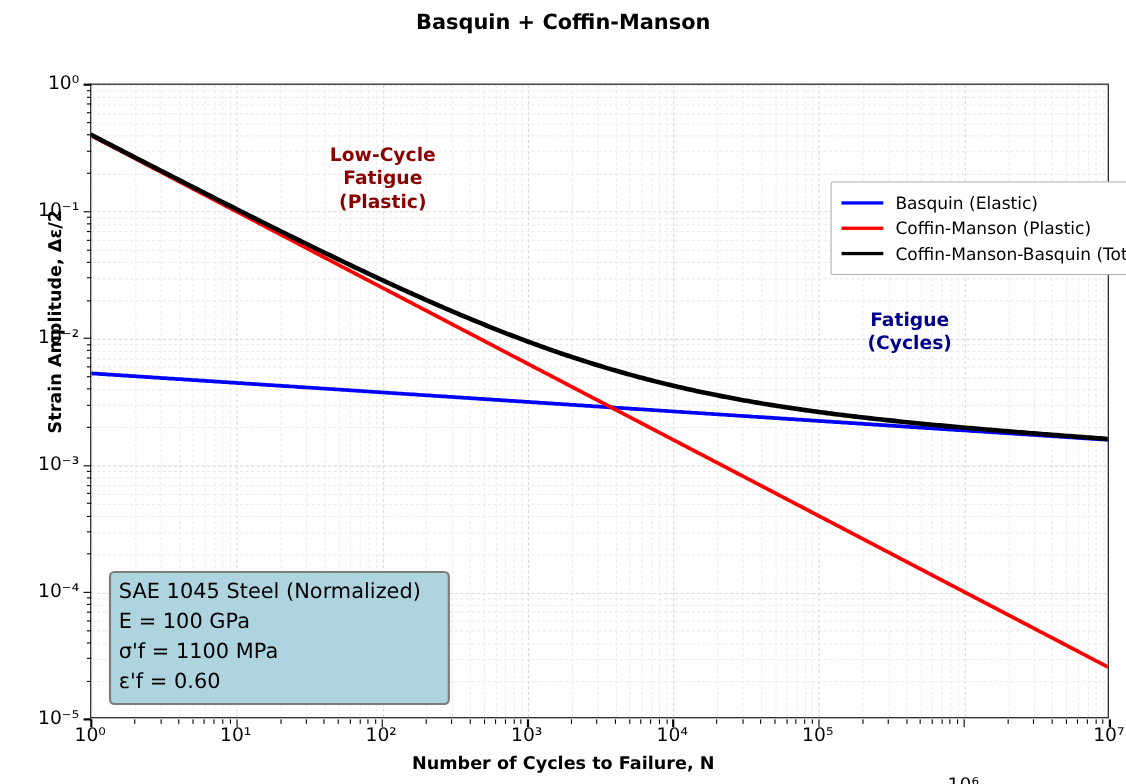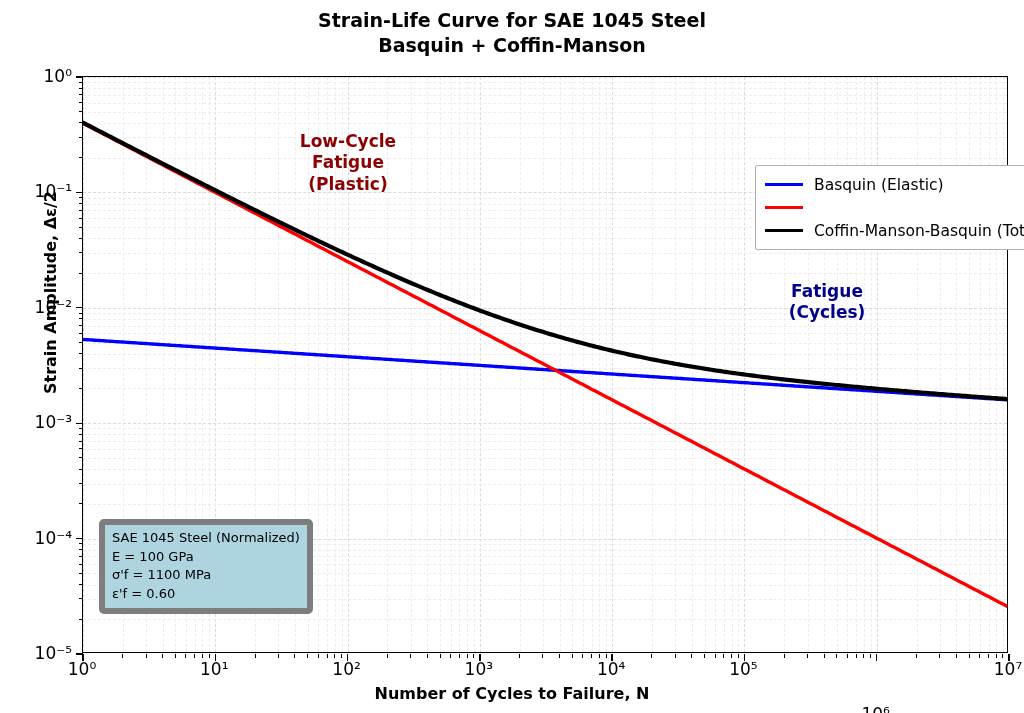--- a/index.html
+++ b/index.html
@@ -52,30 +52,29 @@
   .legtxt{font-size:15.5px;color:#000;white-space:nowrap;}
 
   
   .annot{position:absolute;text-align:center;font-size:17px;font-weight:bold;
          line-height:1.26;white-space:nowrap;}
   #annot-lcf{left:268px;top:131px;width:160px;color:#8b0000;}
   #annot-hcf{left:737px;top:281px;width:180px;color:#00008b;}
 
   
   #infobox{position:absolute;left:99px;top:519px;
-           background:#aed4e0;border:6px solid #8b5cf6;border-radius:5px;
-           padding:4px 7px 5px 7px;box-sizing:border-box;
-           font-size:13px;color:#000;line-height:1.43;}
+           background:#aed4e0;border:2px solid #8b5cf6;border-radius:5px;
+           padding:4px 24px 5px 7px;box-sizing:border-box;
+           font-size:19px;color:#000;line-height:1.43;}
   #infobox div{white-space:nowrap;}
 </style>
 </head>
 <body>
 
 <div id="title">
-  <span>Strain-Life Curve for SAE 1045 Steel</span>
   <span class="l2">Basquin + Coffin-Manson</span>
 </div>
 
 <div id="plot">
   <div id="gridlayer">
       <div class="gl v" style="left: 0px;"></div>
       <div class="gl minor v" style="left: 39.822px;"></div>
       <div class="gl minor v" style="left: 63.1163px;"></div>
       <div class="gl minor v" style="left: 79.6439px;"></div>
       <div class="gl minor v" style="left: 92.4637px;"></div>
@@ -189,20 +188,21 @@
     <polyline id="curve-total" fill="none" stroke="#000000" stroke-width="4.2" stroke-linejoin="round" stroke-linecap="round" points="0.00,45.79 2.32,46.99 4.63,48.18 6.95,49.38 9.26,50.58 11.58,51.77 13.89,52.97 16.20,54.17 18.52,55.36 20.84,56.56 23.15,57.75 25.46,58.95 27.78,60.14 30.10,61.33 32.41,62.53 34.73,63.72 37.04,64.91 39.35,66.11 41.67,67.30 43.99,68.49 46.30,69.68 48.62,70.87 50.93,72.06 53.25,73.25 55.56,74.44 57.88,75.63 60.19,76.82 62.50,78.00 64.82,79.19 67.13,80.38 69.45,81.56 71.77,82.75 74.08,83.93 76.40,85.12 78.71,86.30 81.03,87.49 83.34,88.67 85.66,89.85 87.97,91.03 90.28,92.21 92.60,93.40 94.92,94.57 97.23,95.75 99.55,96.93 101.86,98.11 104.17,99.29 106.49,100.46 108.81,101.64 111.12,102.81 113.44,103.99 115.75,105.16 118.06,106.33 120.38,107.51 122.70,108.68 125.01,109.85 127.33,111.02 129.64,112.18 131.96,113.35 134.27,114.52 136.58,115.68 138.90,116.85 141.22,118.01 143.53,119.17 145.84,120.34 148.16,121.50 150.47,122.66 152.79,123.81 155.11,124.97 157.42,126.13 159.74,127.28 162.05,128.44 164.36,129.59 166.68,130.74 169.00,131.89 171.31,133.04 173.63,134.19 175.94,135.34 178.25,136.48 180.57,137.63 182.89,138.77 185.20,139.91 187.51,141.05 189.83,142.19 192.14,143.33 194.46,144.46 196.78,145.60 199.09,146.73 201.41,147.86 203.72,148.99 206.03,150.12 208.35,151.25 210.67,152.37 212.98,153.49 215.29,154.61 217.61,155.73 219.93,156.85 222.24,157.97 224.56,159.08 226.87,160.19 229.19,161.30 231.50,162.41 233.81,163.52 236.13,164.62 238.44,165.72 240.76,166.82 243.08,167.92 245.39,169.02 247.71,170.11 250.02,171.20 252.34,172.29 254.65,173.38 256.96,174.46 259.28,175.54 261.60,176.62 263.91,177.70 266.23,178.77 268.54,179.85 270.85,180.92 273.17,181.98 275.49,183.05 277.80,184.11 280.12,185.17 282.43,186.22 284.75,187.28 287.06,188.33 289.38,189.37 291.69,190.42 294.00,191.46 296.32,192.50 298.63,193.53 300.95,194.56 303.26,195.59 305.58,196.62 307.90,197.64 310.21,198.66 312.52,199.67 314.84,200.69 317.15,201.70 319.47,202.70 321.79,203.70 324.10,204.70 326.41,205.69 328.73,206.69 331.04,207.67 333.36,208.66 335.68,209.64 337.99,210.61 340.31,211.58 342.62,212.55 344.94,213.51 347.25,214.47 349.56,215.43 351.88,216.38 354.19,217.33 356.51,218.27 358.82,219.21 361.14,220.14 363.46,221.08 365.77,222.00 368.09,222.92 370.40,223.84 372.71,224.75 375.03,225.66 377.35,226.56 379.66,227.46 381.98,228.35 384.29,229.24 386.60,230.13 388.92,231.01 391.24,231.88 393.55,232.75 395.87,233.62 398.18,234.48 400.50,235.33 402.81,236.18 405.13,237.03 407.44,237.87 409.75,238.70 412.07,239.53 414.38,240.36 416.70,241.17 419.01,241.99 421.33,242.80 423.65,243.60 425.96,244.40 428.27,245.19 430.59,245.98 432.90,246.76 435.22,247.54 437.54,248.31 439.85,249.07 442.16,249.83 444.48,250.59 446.79,251.34 449.11,252.08 451.43,252.82 453.74,253.55 456.06,254.28 458.37,255.00 460.69,255.71 463.00,256.42 465.32,257.13 467.63,257.83 469.95,258.52 472.26,259.21 474.57,259.89 476.89,260.57 479.20,261.24 481.52,261.90 483.84,262.56 486.15,263.22 488.46,263.87 490.78,264.51 493.09,265.15 495.41,265.78 497.72,266.40 500.04,267.03 502.35,267.64 504.67,268.25 506.99,268.85 509.30,269.45 511.62,270.05 513.93,270.63 516.25,271.22 518.56,271.79 520.88,272.37 523.19,272.93 525.50,273.49 527.82,274.05 530.13,274.60 532.45,275.14 534.76,275.68 537.08,276.22 539.39,276.75 541.71,277.27 544.02,277.79 546.34,278.31 548.65,278.81 550.97,279.32 553.29,279.82 555.60,280.31 557.92,280.80 560.23,281.29 562.55,281.77 564.86,282.24 567.17,282.71 569.49,283.18 571.80,283.64 574.12,284.09 576.43,284.55 578.75,284.99 581.07,285.44 583.38,285.87 585.70,286.31 588.01,286.74 590.33,287.16 592.64,287.58 594.95,288.00 597.27,288.41 599.58,288.82 601.90,289.22 604.21,289.62 606.53,290.02 608.85,290.41 611.16,290.80 613.48,291.19 615.79,291.57 618.11,291.94 620.42,292.32 622.74,292.69 625.05,293.05 627.37,293.41 629.68,293.77 632.00,294.13 634.31,294.48 636.63,294.83 638.94,295.17 641.25,295.51 643.57,295.85 645.88,296.19 648.20,296.52 650.51,296.85 652.83,297.17 655.14,297.50 657.46,297.82 659.77,298.13 662.09,298.45 664.40,298.76 666.72,299.06 669.04,299.37 671.35,299.67 673.67,299.97 675.98,300.27 678.30,300.56 680.61,300.85 682.92,301.14 685.24,301.43 687.55,301.71 689.87,302.00 692.18,302.28 694.50,302.55 696.82,302.83 699.13,303.10 701.45,303.37 703.76,303.64 706.08,303.90 708.39,304.17 710.70,304.43 713.02,304.69 715.33,304.95 717.65,305.20 719.96,305.45 722.28,305.71 724.60,305.96 726.91,306.20 729.23,306.45 731.54,306.69 733.86,306.94 736.17,307.18 738.49,307.42 740.80,307.65 743.12,307.89 745.43,308.12 747.75,308.35 750.06,308.59 752.38,308.81 754.69,309.04 757.00,309.27 759.32,309.49 761.63,309.72 763.95,309.94 766.26,310.16 768.58,310.38 770.89,310.60 773.21,310.81 775.52,311.03 777.84,311.24 780.15,311.45 782.47,311.67 784.79,311.88 787.10,312.09 789.42,312.29 791.73,312.50 794.05,312.71 796.36,312.91 798.67,313.12 800.99,313.32 803.30,313.52 805.62,313.72 807.93,313.92 810.25,314.12 812.57,314.32 814.88,314.51 817.20,314.71 819.51,314.90 821.83,315.10 824.14,315.29 826.45,315.48 828.77,315.68 831.08,315.87 833.40,316.06 835.71,316.25 838.03,316.43 840.35,316.62 842.66,316.81 844.98,317.00 847.29,317.18 849.61,317.37 851.92,317.55 854.24,317.73 856.55,317.92 858.87,318.10 861.18,318.28 863.50,318.46 865.81,318.64 868.13,318.82 870.44,319.00 872.75,319.18 875.07,319.36 877.38,319.54 879.70,319.71 882.01,319.89 884.33,320.06 886.64,320.24 888.96,320.42 891.27,320.59 893.59,320.76 895.90,320.94 898.22,321.11 900.54,321.28 902.85,321.46 905.17,321.63 907.48,321.80 909.80,321.97 912.11,322.14 914.42,322.31 916.74,322.48 919.05,322.65 921.37,322.82 923.68,322.99 926.00,323.16"></polyline>
   </svg>
 
   <div id="legend">
     <div class="legrow">
       <span class="legline" style="border-top-color: rgb(0, 0, 255);"></span>
       <span class="legtxt">Basquin (Elastic)</span>
     </div>
     <div class="legrow">
       <span class="legline" style="border-top-color: rgb(255, 0, 0);"></span>
+      <span class="legtxt">Coffin-Manson (Plastic)</span>
     </div>
     <div class="legrow">
       <span class="legline" style="border-top-color: rgb(0, 0, 0);"></span>
       <span class="legtxt">Coffin-Manson-Basquin (Total)</span>
     </div>
   </div>
 <div class="tickmark xmaj" style="left: -0.65px; top: 577px;"></div>
     <div class="tickmark xmin" style="left: 39.322px; top: 577px;"></div>
     <div class="tickmark xmin" style="left: 62.6163px; top: 577px;"></div>
     <div class="tickmark xmin" style="left: 79.1439px; top: 577px;"></div>

